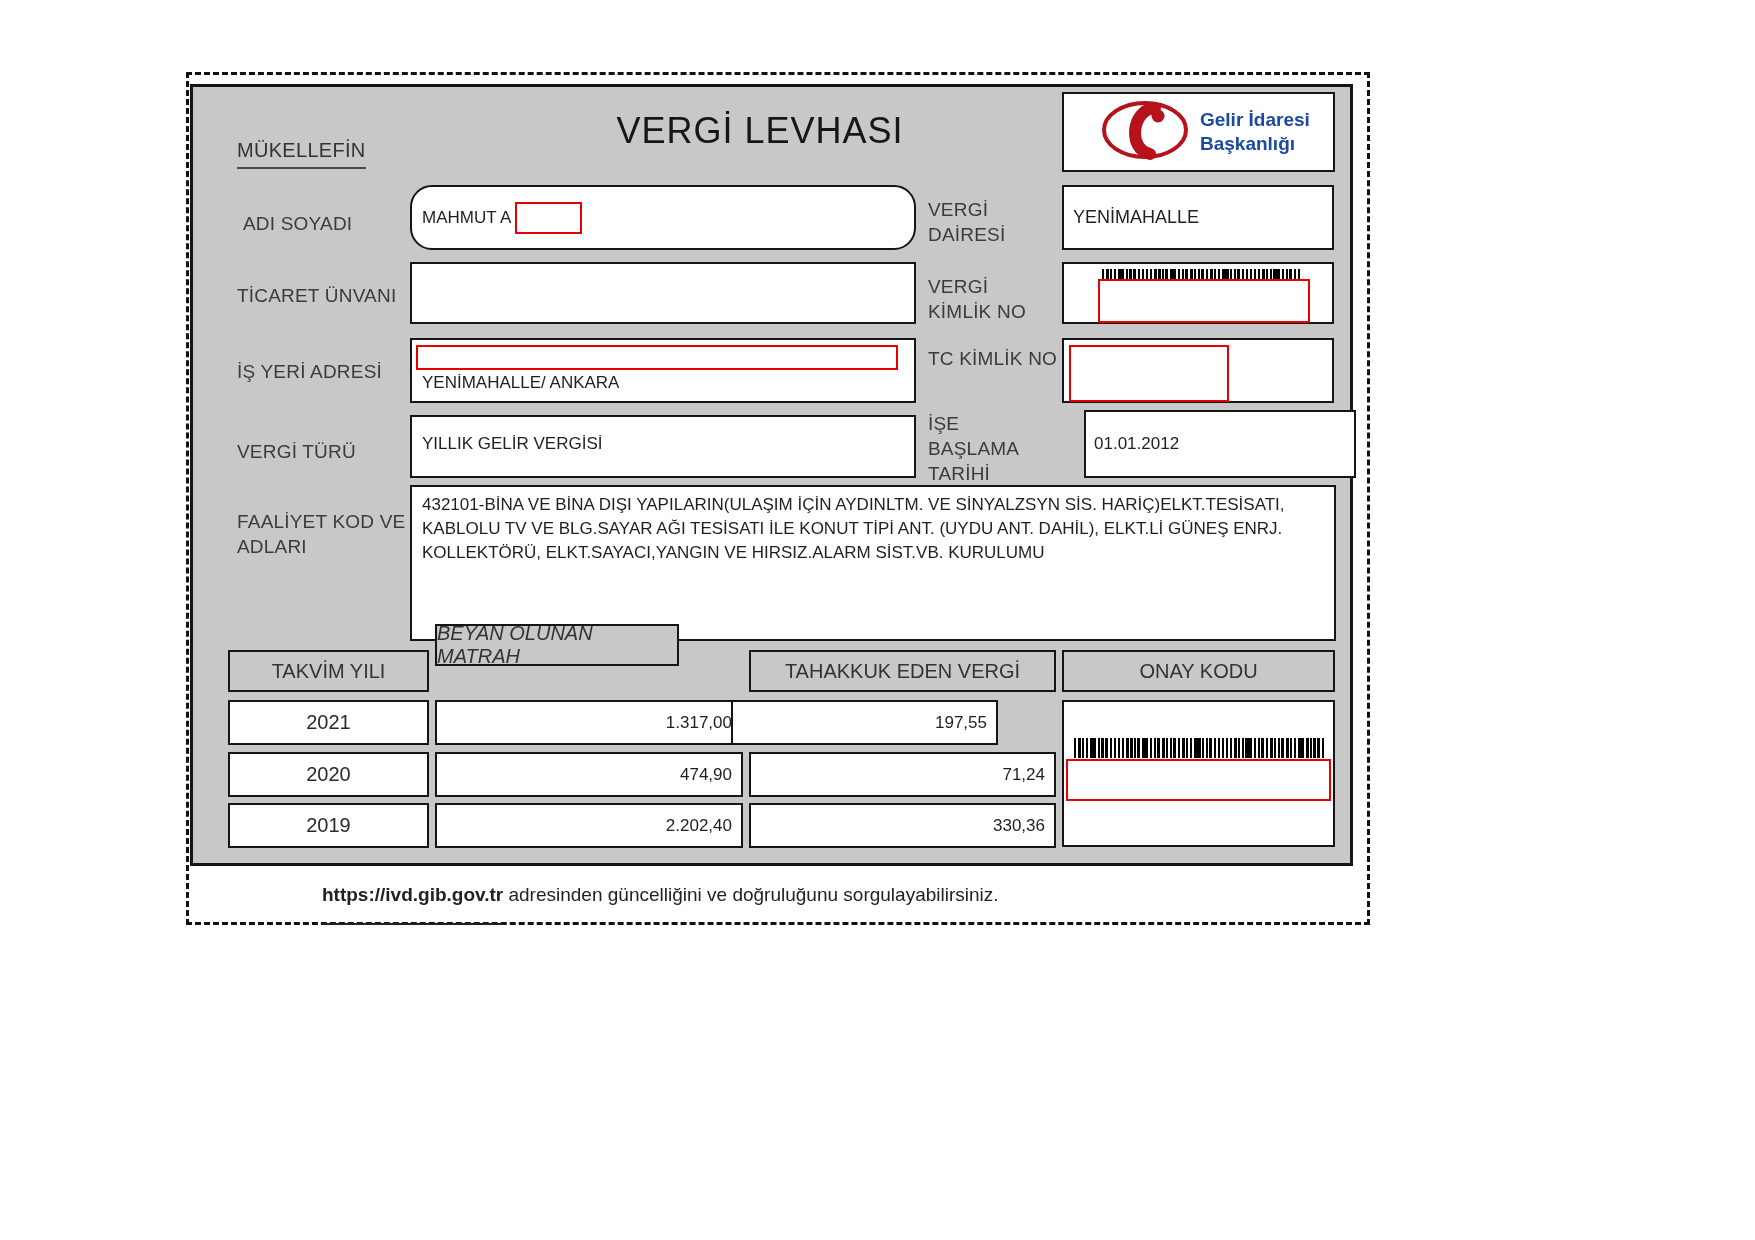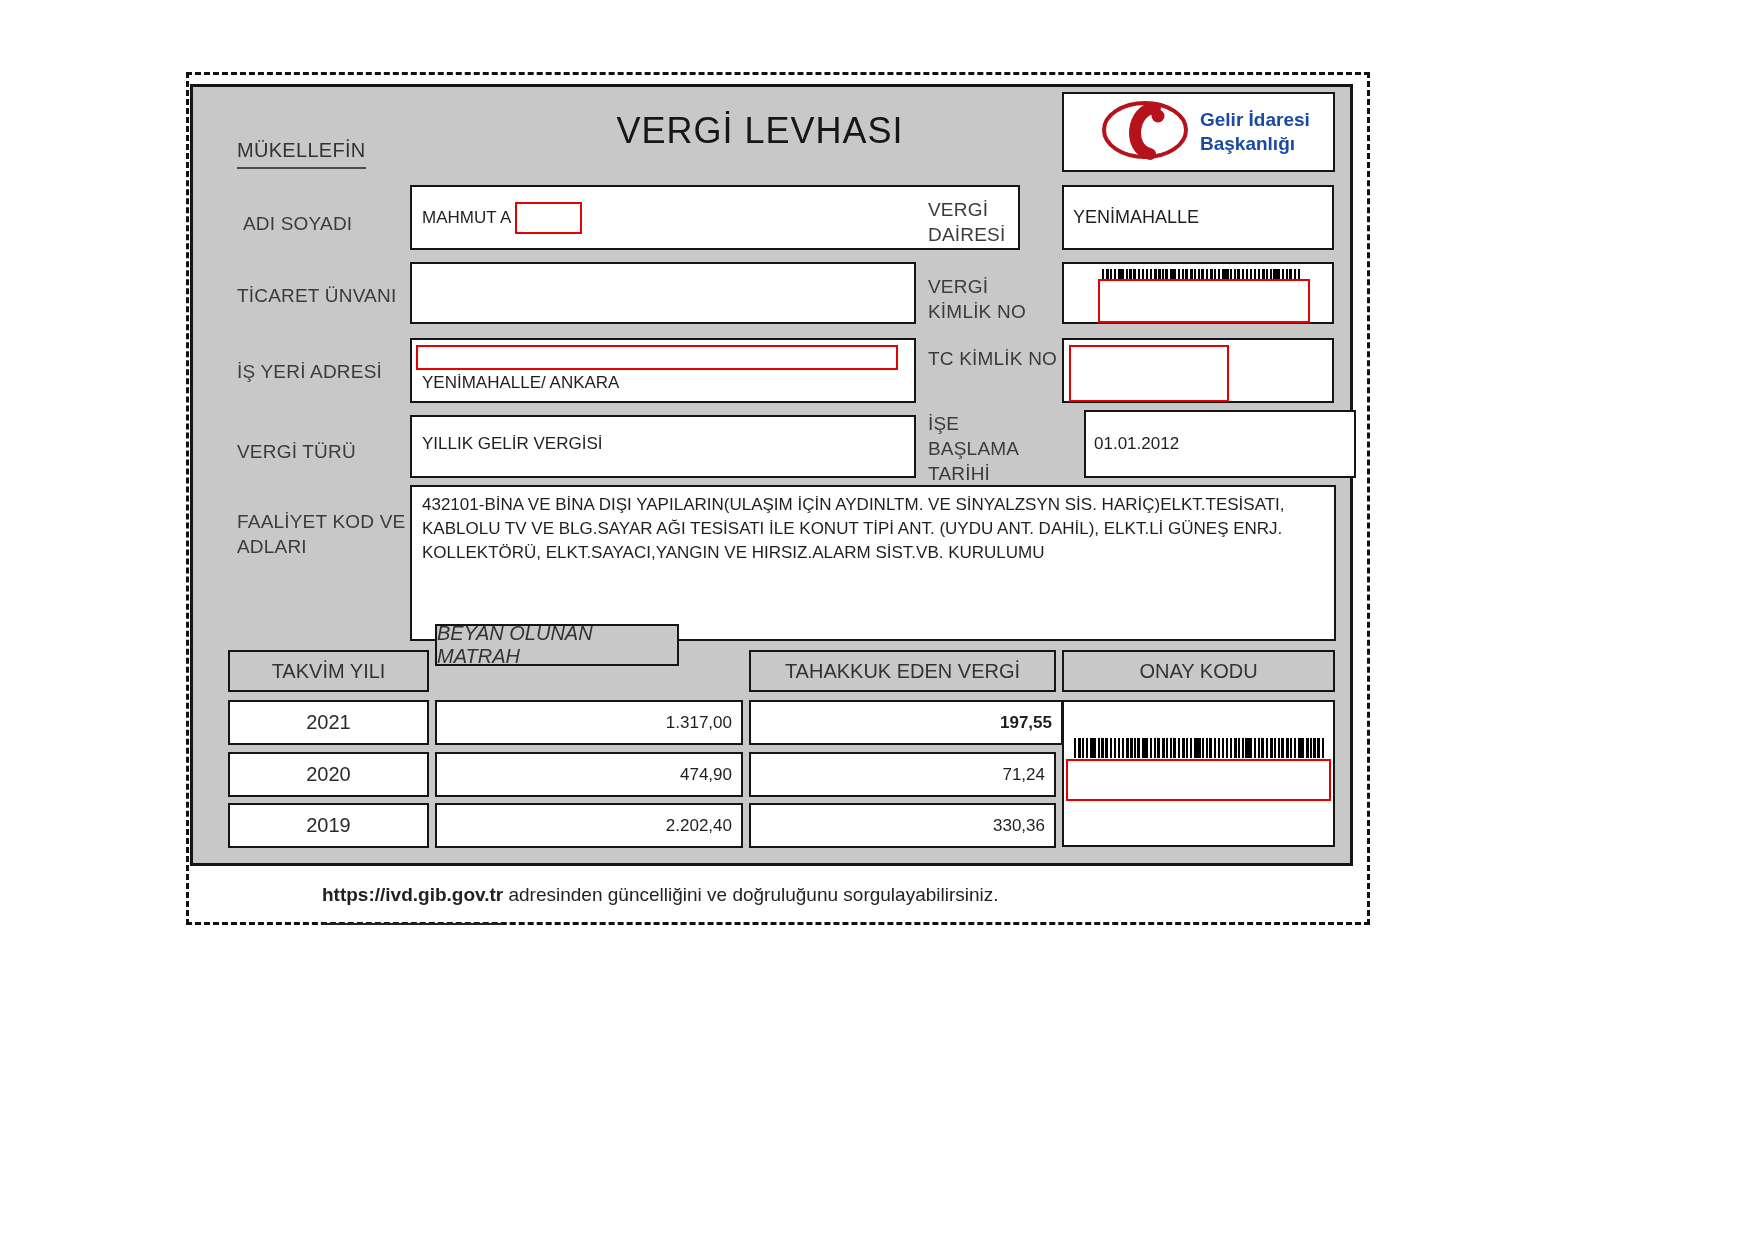--- a/index.html
+++ b/index.html
@@ -91,21 +91,21 @@
       <div>Başkanlığı</div>
     </div>
   </div>
 
   <div class="label" style="left:243px;top:211px;">ADI SOYADI</div>
   <div class="label" style="left:237px;top:283px;">TİCARET ÜNVANI</div>
   <div class="label" style="left:237px;top:359px;">İŞ YERİ ADRESİ</div>
   <div class="label" style="left:237px;top:439px;">VERGİ TÜRÜ</div>
   <div class="label" style="left:237px;top:509px;width:170px;">FAALİYET KOD VE ADLARI</div>
 
-  <div class="box flexv" style="left:410px;top:185px;width:610px;height:65px;padding-left:10px;">
+  <div class="box flexv" style="left:410px;top:185px;width:506px;height:65px;padding-left:10px;border-radius:22px;">
     <span class="value">MAHMUT A</span>
     <span class="redact" style="position:static;display:inline-block;width:67px;height:32px;margin-left:4px;"></span>
   </div>
 
   <div class="box" style="left:410px;top:262px;width:506px;height:62px;">
     <span class="value"></span>
   </div>
 
   <div class="box" style="left:410px;top:338px;width:506px;height:65px;">
     <span class="redact" style="left:4px;top:5px;width:482px;height:25px;"></span>
@@ -142,21 +142,21 @@
     <span class="value" style="position:absolute;left:8px;top:22px;">01.01.2012</span>
   </div>
 
   <div class="th" style="left:228px;top:650px;width:201px;">TAKVİM YILI</div>
   <div class="th" style="left:435px;top:624px;width:244px;font-style:italic;">BEYAN OLUNAN MATRAH</div>
   <div class="th" style="left:749px;top:650px;width:307px;">TAHAKKUK EDEN VERGİ</div>
   <div class="th" style="left:1062px;top:650px;width:273px;">ONAY KODU</div>
 
   <div class="cell year" style="left:228px;top:700px;width:201px;">2021</div>
   <div class="cell num" style="left:435px;top:700px;width:308px;">1.317,00</div>
-  <div class="cell num" style="left:749px;top:700px;width:314px;font-weight:bold;">197,55</div>
+  <div class="cell num" style="left:731px;top:700px;width:267px;">197,55</div>
 
   <div class="cell year" style="left:228px;top:752px;width:201px;">2020</div>
   <div class="cell num" style="left:435px;top:752px;width:308px;">474,90</div>
   <div class="cell num" style="left:749px;top:752px;width:307px;">71,24</div>
 
   <div class="cell year" style="left:228px;top:803px;width:201px;">2019</div>
   <div class="cell num" style="left:435px;top:803px;width:308px;">2.202,40</div>
   <div class="cell num" style="left:749px;top:803px;width:307px;">330,36</div>
 
   <div class="box" style="left:1062px;top:700px;width:273px;height:147px;">

